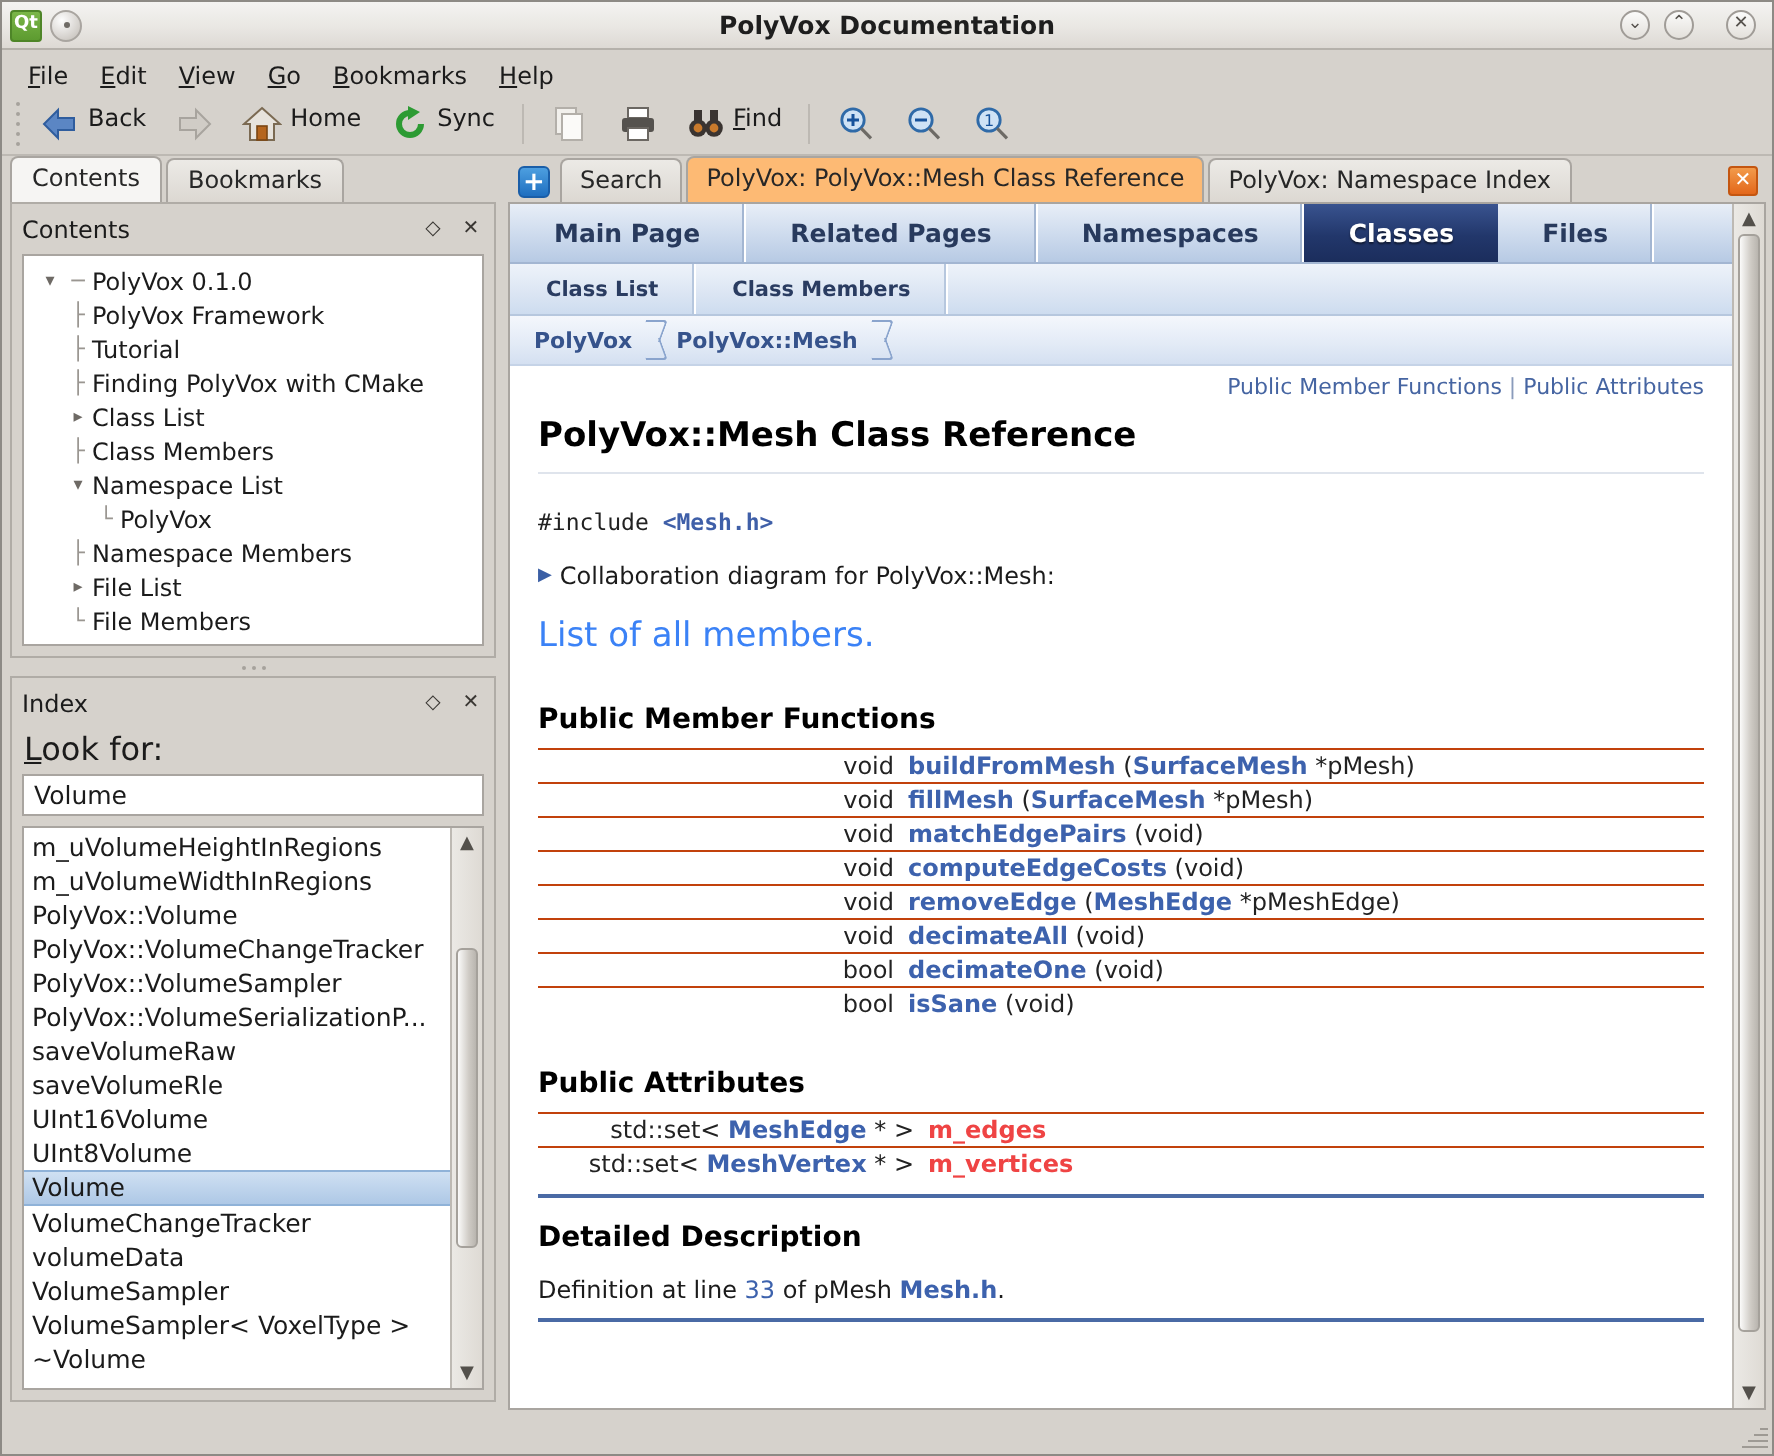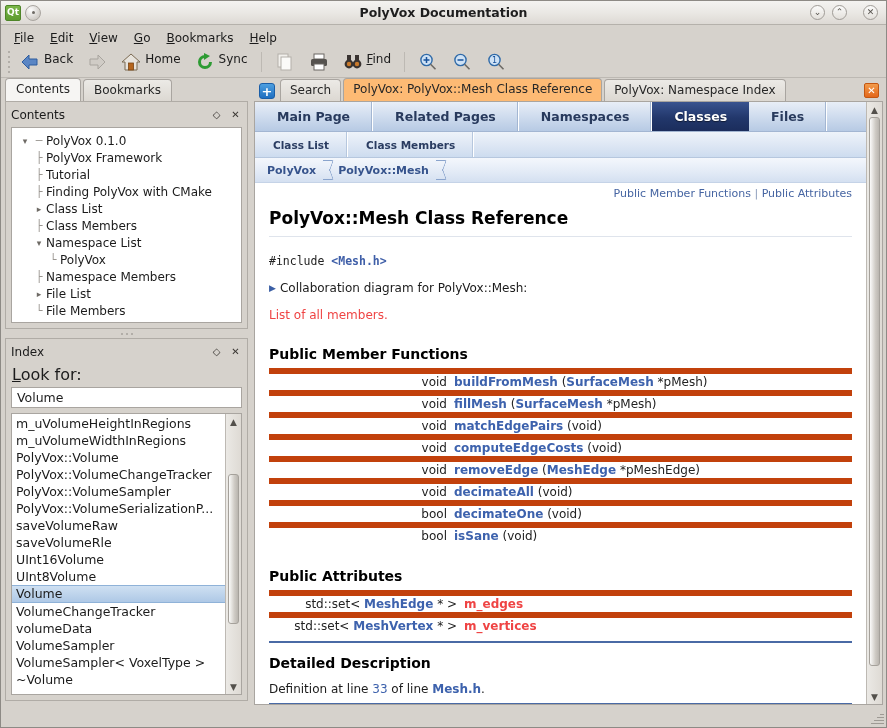--- a/index.html
+++ b/index.html
@@ -304,29 +304,29 @@
   .include-line {
     font-family: "DejaVu Sans Mono", "Liberation Mono", monospace;
     font-size: 11.5px; color: #222; margin-top: 17px;
   }
   .include-line b { color: #3f5fa8; }
   .collab {
     font-size: 12px; color: #1b1b1b; margin-top: 13px;
     display: flex; align-items: center; gap: 4px;
   }
   .tri { color: #3b5fa5; font-size: 9px; }
-  .allmembers { margin-top: 13px; font-size: 12px; color: #ef4444; }
+  .allmembers { margin-top: 13px; font-size: 17px; color: #3b82f6; }
 
   .sec-head {
     font-size: 14px; font-weight: bold; color: #000;
     margin: 24px 0 6px 0;
   }
   table.memtable { width: 100%; border-collapse: collapse; font-size: 12px; }
   table.memtable td { padding: 1px 0; vertical-align: baseline; }
-  table.memtable tr { border-top: 6px solid #c2410c; }
+  table.memtable tr { border-top: 1px solid #c2410c; }
   .memtable .rtype {
     text-align: right; white-space: nowrap; color: #222;
     padding-right: 7px; width: 185px;
   }
   .memtable .mname { color: #222; }
   .memtable .mname b { color: #3d62ad; }
   .memtable .mname .cls { color: #3d62ad; font-weight: bold; }
   .attr-table .rtype { width: 195px; }
   .attr-table .rtype .cls { color: #3d62ad; font-weight: bold; }
   .attr-table .mname b { color: #ef4444; }
@@ -687,21 +687,21 @@
               <tr>
                 <td class="rtype"><span>std::set&lt; </span><span class="cls">MeshVertex</span><span> * &gt;</span></td>
                 <td class="mname"><b>m_vertices</b></td>
               </tr>
             </tbody>
               </table>
             <hr class="sec-rule">
 
             <div class="sec-head" style="margin-top:12px">Detailed Description</div>
             <div class="detail-text">
-              <span>Definition at line </span><span class="num">33</span><span> of line </span><b>Mesh.h</b><span>.</span>
+              <span>Definition at line </span><span class="num">33</span><span> of pMesh </span><b>Mesh.h</b><span>.</span>
             </div>
             <hr class="sec-rule">
           </div>
 
         </div>
 
         <div class="vscroll">
           <div class="sb-arrow">▲</div>
           <div class="sb-track">
             <div class="sb-thumb" style="top:0;height:96%;"></div>

